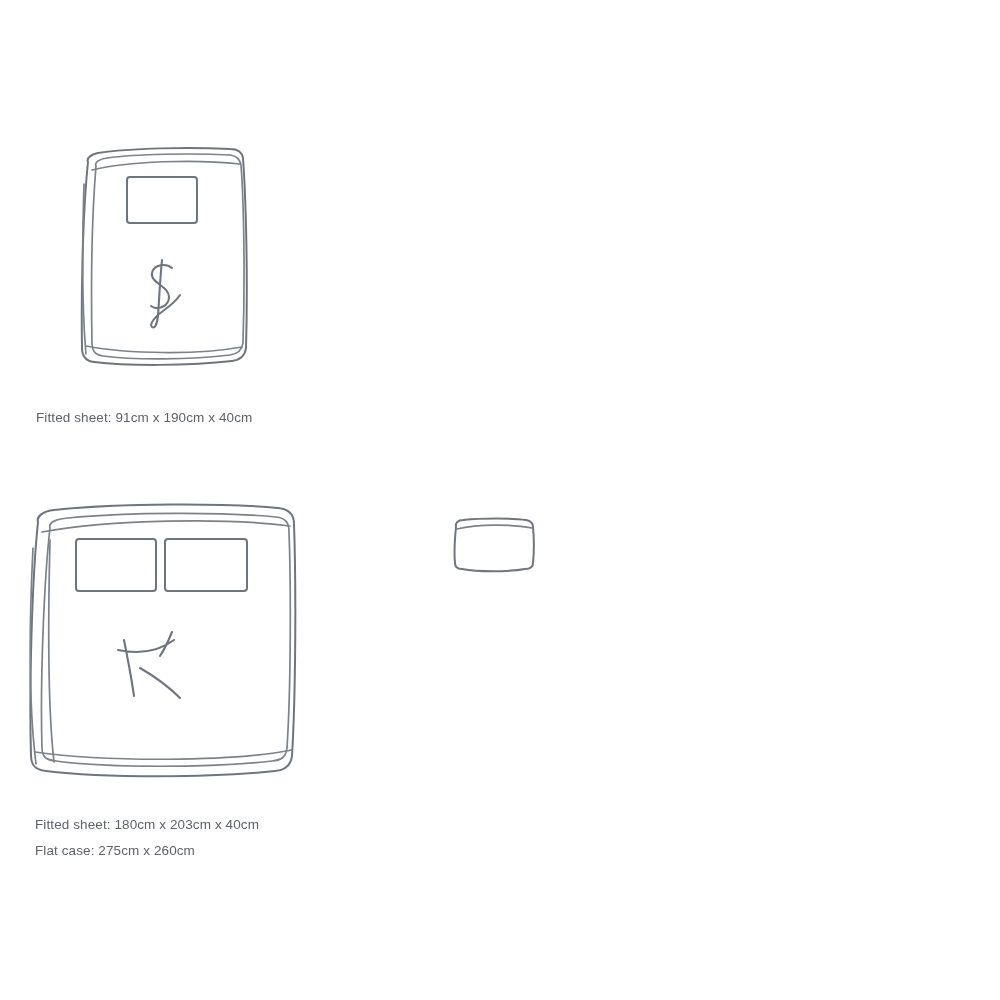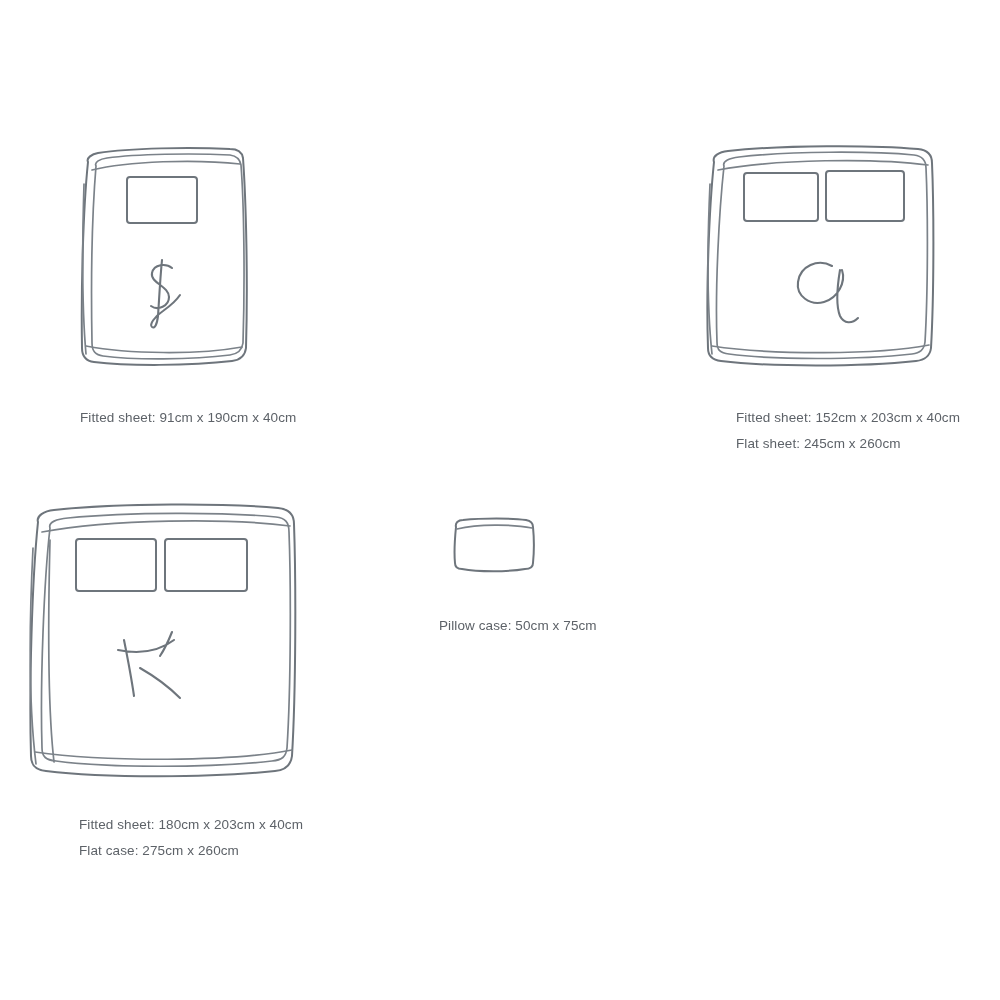--- a/index.html
+++ b/index.html
@@ -32,21 +32,20 @@
   .caption {
     position: absolute;
     font-size: 13.5px;
     line-height: 26px;
     color: #5d6268;
     letter-spacing: 0.1px;
     white-space: nowrap;
   }
   .caption .line {
     display: block;
-    margin-left: 44px;
   }
   svg {
     display: block;
     overflow: visible;
   }
   .stroke {
     fill: none;
     stroke: #6e757c;
     stroke-width: 2;
     stroke-linecap: round;
@@ -90,39 +89,20 @@
 
         <path class="script" d="M102,128 C96,123 84,124 82,133 C80,143 99,146 99,157 C99,166 88,171 81,166 M92,120 C90,140 89,162 88,176 C87,184 85,189 82,187 C79,185 84,177 93,171 C100,166 106,161 110,155"></path>
       </svg>
     </div>
     <div class="caption" style="left:-34px; top:265px;">
       <span class="line">Fitted sheet: 91cm x 190cm x 40cm</span>
     </div>
   </div>
 
 
-  <div class="bed-card" style="left:700px; top:140px; width:280px; height:330px;">
-    <div class="svg-wrap">
-      <svg width="250" height="250" viewBox="0 0 250 250">
-        <path class="stroke" d="M14,22 C12,16 19,12 28,11 C84,5 172,5 218,9 C228,10 232,15 232,23 C234,70 234,156 231,208 C230,216 225,220 216,221 C162,227 68,227 21,221 C12,220 8,216 8,208 C6,150 9,70 14,22 Z"></path>
-        <path class="stroke-thin" d="M24,26 C22,21 30,18 39,17 C90,11 172,11 214,15 C222,16 226,20 226,28 C228,72 228,152 225,202 C224,210 220,213 212,214 C160,220 72,220 29,214 C20,213 17,210 17,202 C15,148 19,72 24,26 Z"></path>
-        <path class="stroke-thin" d="M18,30 C76,19 176,18 228,25"></path>
-        <path class="stroke-thin" d="M10,44 C7,110 7,168 12,214"></path>
-        <path class="stroke-thin" d="M12,206 C72,215 178,215 229,205"></path>
-        <rect class="stroke" x="44" y="33" width="74" height="48" rx="3"></rect>
-        <rect class="stroke" x="126" y="31" width="78" height="50" rx="3"></rect>
-
-        <path class="script" d="M132,126 C118,118 100,126 98,142 C96,156 110,166 124,162 C138,158 146,142 142,130 M140,130 C137,148 136,166 140,176 C144,184 152,184 158,178"></path>
-      </svg>
-    </div>
-    <div class="caption" style="left:-8px; top:265px;">
-      <span class="line">Fitted sheet: 152cm x 203cm x 40cm</span>
-      <span class="line">Flat sheet: 245cm x 260cm</span>
-    </div>
-  </div>
 
   <div class="bed-card" style="left:20px; top:500px; width:320px; height:380px;">
     <div class="svg-wrap">
       <svg width="300" height="300" viewBox="0 0 300 300">
         <path class="stroke" d="M18,22 C16,16 24,11 34,10 C100,3 206,3 258,8 C269,9 274,14 274,24 C276,80 276,190 272,256 C271,265 266,270 255,271 C192,278 82,278 26,271 C15,270 11,265 11,256 C9,186 12,80 18,22 Z"></path>
         <path class="stroke-thin" d="M30,28 C28,22 37,19 48,18 C108,12 206,12 256,17 C265,18 269,22 269,32 C271,84 271,186 267,248 C266,257 262,260 252,261 C190,268 88,268 36,261 C26,260 22,257 22,248 C20,182 24,80 30,28 Z"></path>
         <path class="stroke-thin" d="M22,32 C90,19 210,18 270,26"></path>
         <path class="stroke-thin" d="M13,48 C9,128 9,208 16,264"></path>
         <path class="stroke-thin" d="M30,40 C28,120 28,210 34,262"></path>
         <path class="stroke-thin" d="M15,252 C86,262 212,262 272,250"></path>
@@ -138,18 +118,15 @@
     </div>
   </div>
 
   <div class="bed-card" style="left:395px; top:515px; width:220px; height:130px;">
     <div class="svg-wrap" style="left:55px;">
       <svg width="90" height="70" viewBox="0 0 90 70">
         <path class="stroke" d="M6,12 C5,8 8,5 13,5 C32,3 62,3 76,5 C81,6 83,8 83,12 C84,22 84,38 83,48 C83,52 80,54 75,54 C58,57 28,57 12,54 C7,54 5,52 5,48 C4,38 5,22 6,12 Z"></path>
         <path class="stroke-thin" d="M7,14 C28,9 62,9 82,13"></path>
       </svg>
     </div>
-    <div class="caption" style="left:0px; top:98px;">
-      <span class="line">Pillow case: 50cm x 75cm</span>
-    </div>
   </div>
 
 </div>
 
 </body></html>

